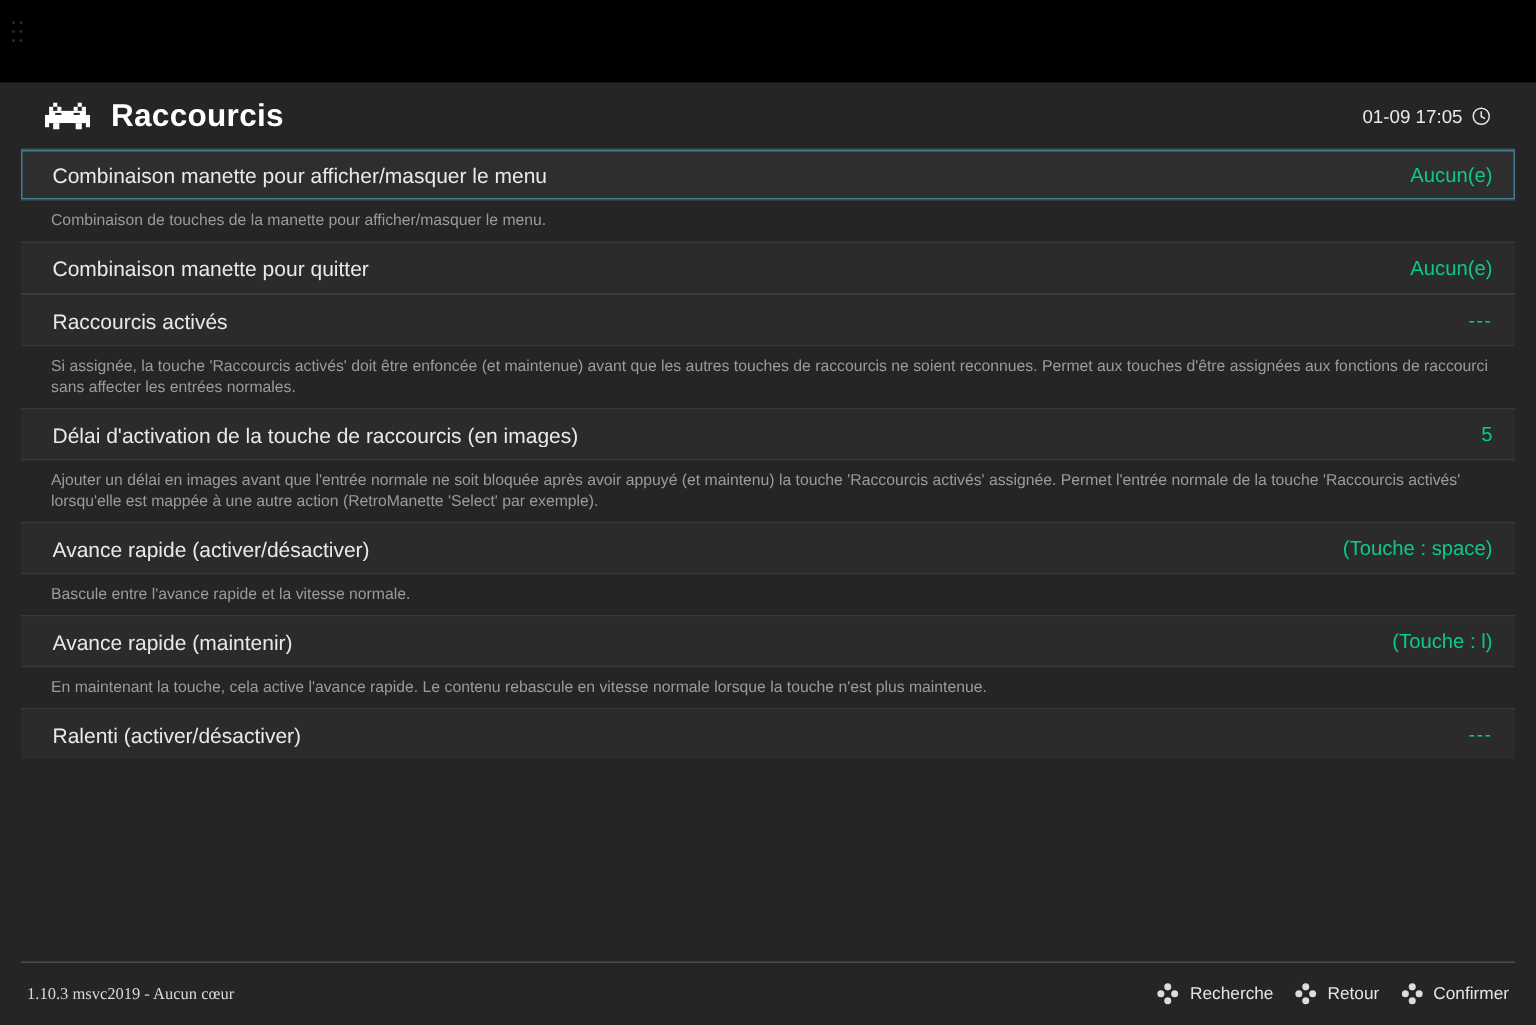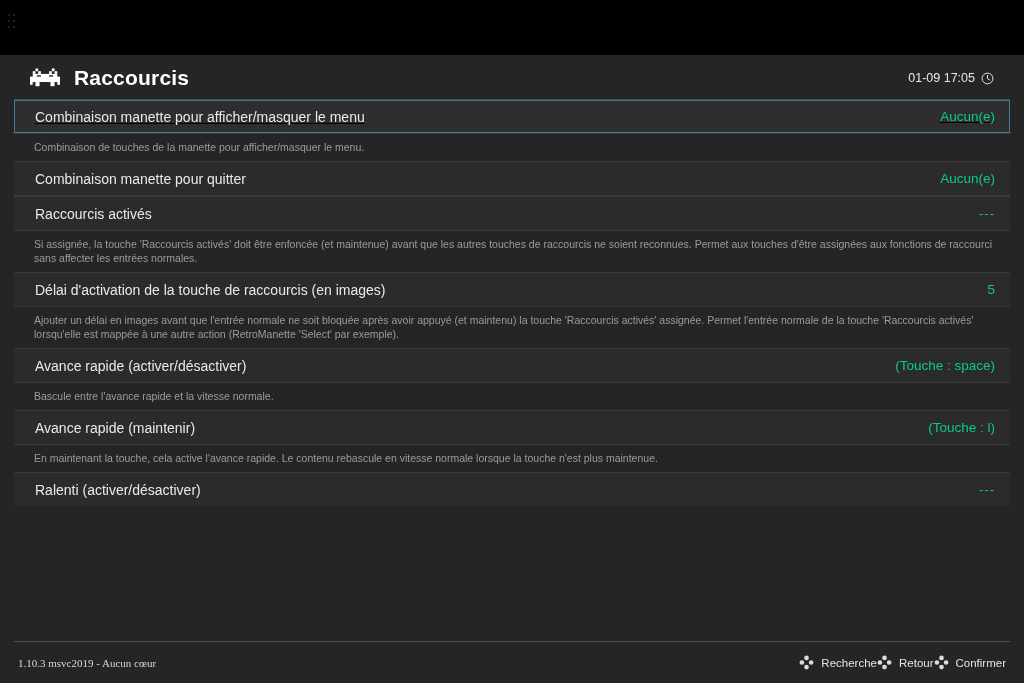--- a/index.html
+++ b/index.html
@@ -77,21 +77,21 @@
   .page-title {
     color: #ffffff;
     font-size: 21px;
     font-weight: bold;
     letter-spacing: .2px;
     line-height: 1;
   }
   .clock {
     margin-left: auto;
     display: flex;
-    align-items: flex-end;
+    align-items: center;
     gap: 6px;
     color: #e8e8e8;
     font-size: 12.5px;
   }
   .clock-icon { display: block; width: 13px; height: 13px; }
 
   .header-rule {
     position: absolute;
     left: 14px;
     right: 14px;
@@ -115,21 +115,20 @@
     display: flex;
     align-items: center;
     padding: 0 14px 0 20px;
     background: #2b2b2b;
     box-sizing: border-box;
     border: 1px solid transparent;
   }
   .row.selected {
     border: 1px solid #3f7d96;
     background: #2e2e2e;
-    text-decoration: underline;
   }
   .row-label {
     color: #e9e9e9;
     font-size: 14px;
     white-space: nowrap;
     overflow: hidden;
     text-overflow: ellipsis;
   }
   .row-value {
     margin-left: auto;
@@ -184,20 +183,21 @@
   }
   .version {
     color: #d8d8d8;
     font-size: 11px;
     font-family: Liberation Serif, serif;
   }
   .hints {
     margin-left: auto;
     display: flex;
     align-items: center;
+    gap: 14px;
   }
   .hint {
     display: flex;
     align-items: center;
     gap: 7px;
     color: #e4e4e4;
     font-size: 11.5px;
   }
   .pad-icon { display: block; width: 15px; height: 15px; }
 </style>

